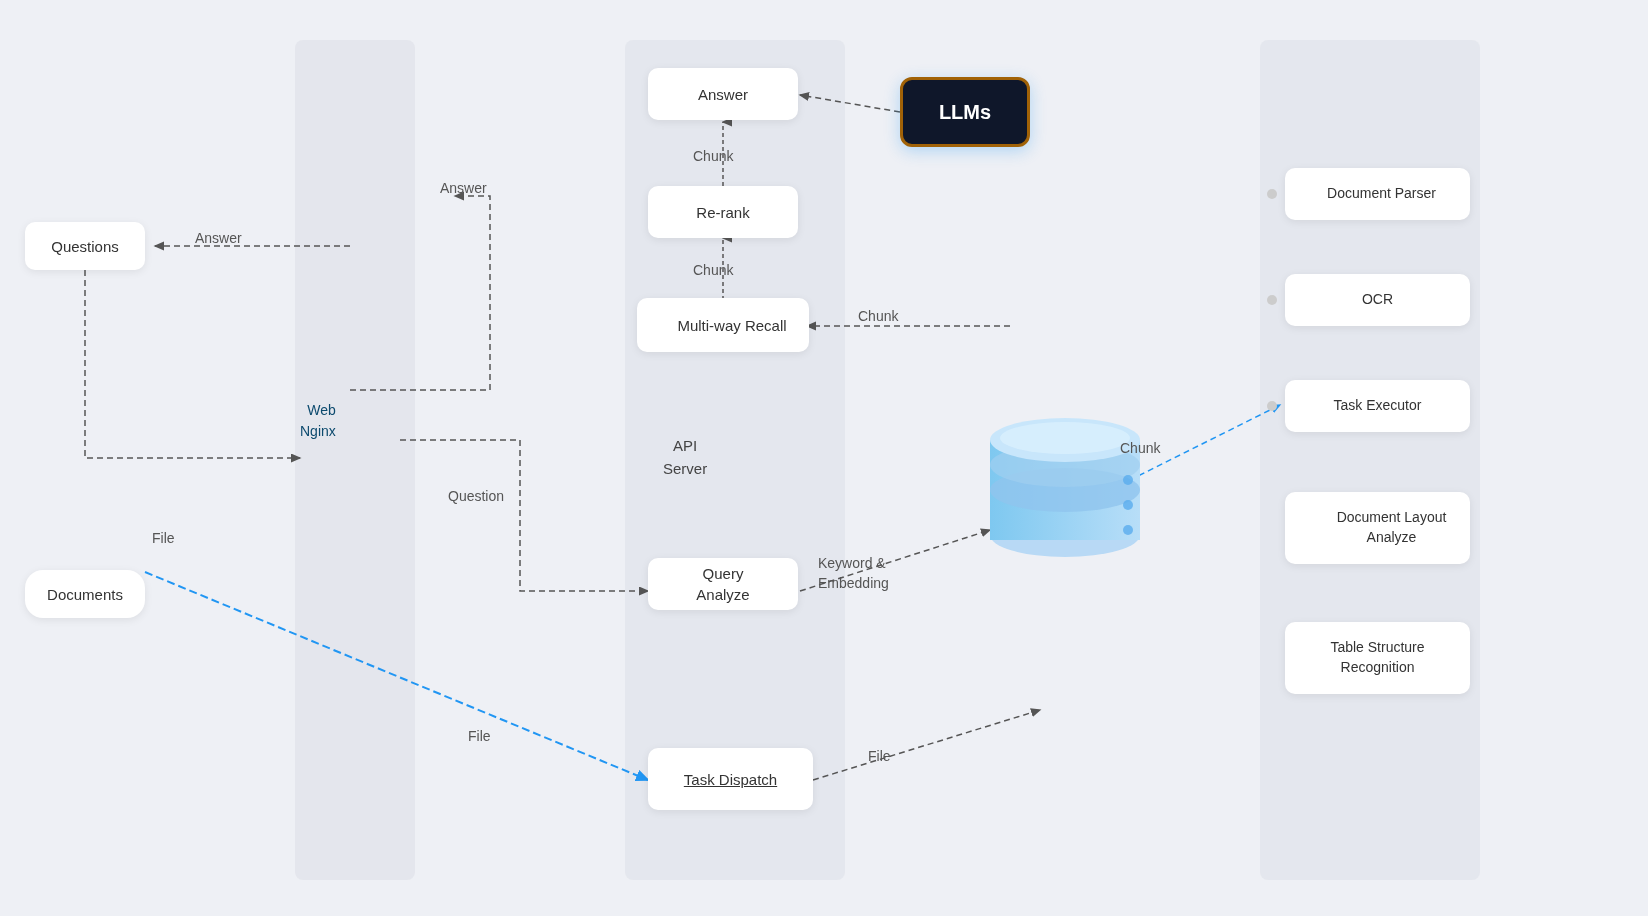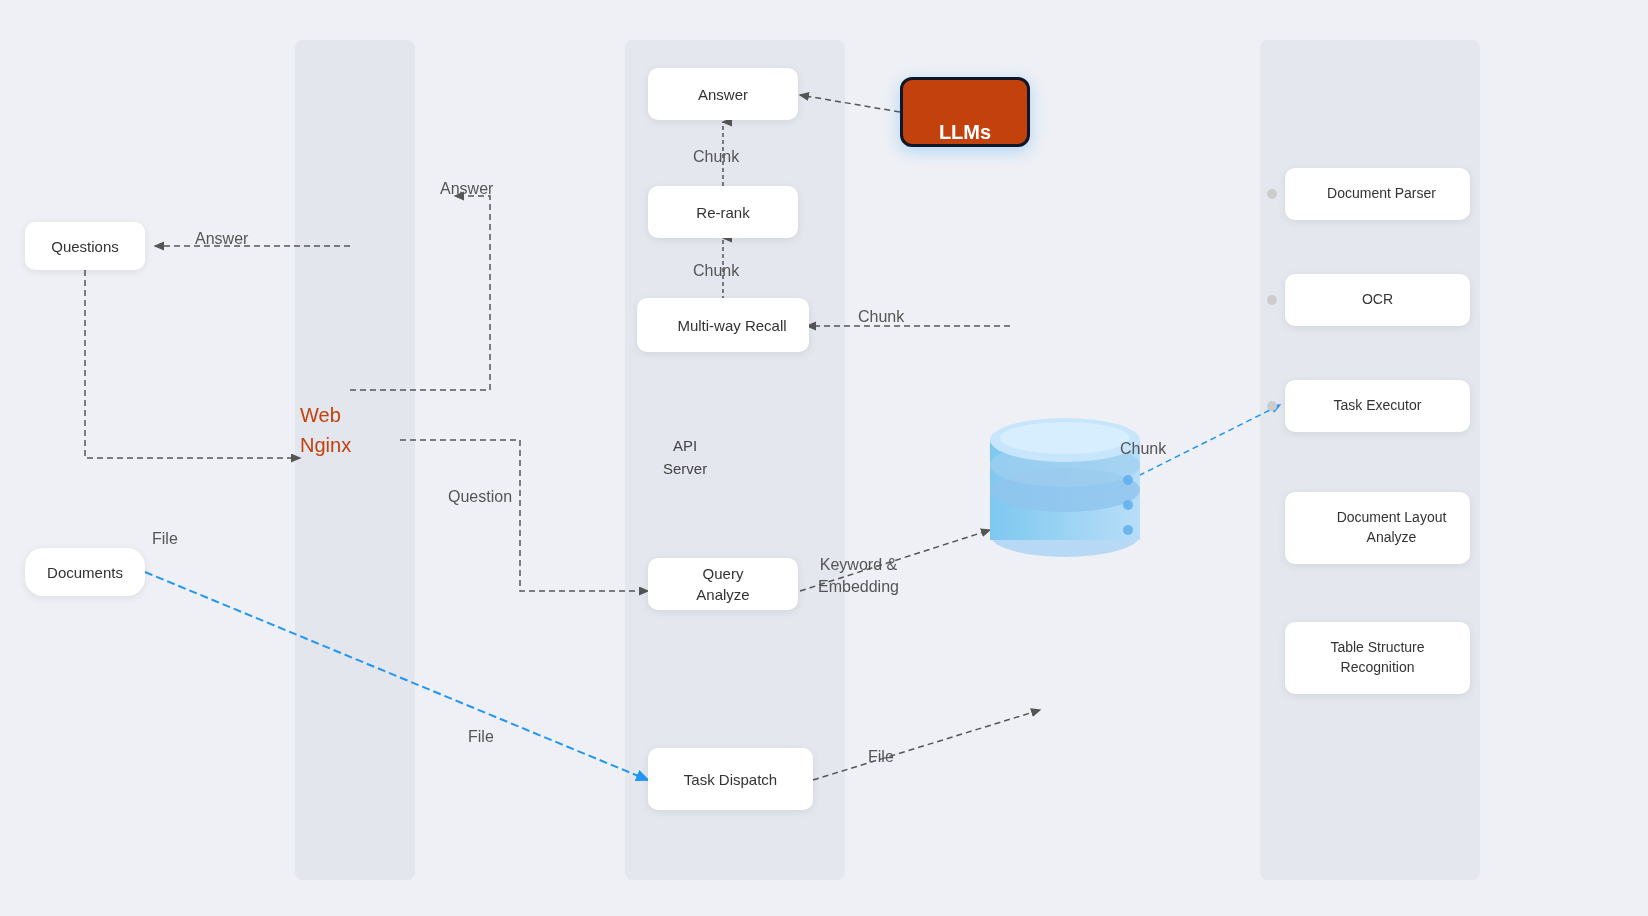--- a/index.html
+++ b/index.html
@@ -64,49 +64,48 @@
       font-size: 15px;
       color: #333;
       font-weight: 500;
       box-shadow: 0 2px 8px rgba(0,0,0,0.08);
       padding: 8px 14px;
       line-height: 1.4;
     }
 
     .node-llm {
       position: absolute;
-      background: #c2410c;
-      border: 3px solid #0f172a;
+      background: #0f172a;
+      border: 3px solid #a16207;
       border-radius: 12px;
       display: flex;
-      align-items: flex-end;
+      align-items: center;
       justify-content: center;
       font-size: 20px;
       color: #fff;
       font-weight: 700;
       box-shadow: 0 4px 16px rgba(33,150,243,0.3);
     }
 
     
     .arrows-svg {
       position: absolute;
       top: 0;
       left: 0;
       width: 1648px;
       height: 916px;
       pointer-events: none;
     }
 
     
     .arrow-label {
       position: absolute;
-      font-size: 16px;
+      font-size: 14px;
       color: #555;
       white-space: nowrap;
-      text-align: center;
     }
 
     
     .db-container {
       position: absolute;
     }
 
     
     .right-panel-item {
       position: absolute;
@@ -176,25 +175,25 @@
     <line x1="813" y1="780" x2="1040" y2="710" stroke="#555" stroke-width="1.5" stroke-dasharray="6,4" marker-end="url(#arrow-black)"></line>
 
     <line x1="1130" y1="480" x2="1280" y2="405" stroke="#2196F3" stroke-width="1.5" stroke-dasharray="6,4" marker-end="url(#arrow-blue)"></line>
 
   </svg>
 
   <div class="node" style="left:25px; top:222px; width:120px; height:48px;">
     <span>Questions</span>
   </div>
 
-  <div class="node" style="left:25px; top:548px; width:120px; height:48px;border-radius:18px;">
+  <div class="node" style="left:25px; top:570px; width:120px; height:48px;border-radius:18px;">
     <span>Documents</span>
   </div>
 
-  <div style="position:absolute; left:300px; top:400px; font-size:20px; color:#c2410c; font-weight:500; line-height:1.5; text-align:left;">
+  <div style="position:absolute; left:300px; top:400px; font-size:14px; color:#0c4a6e; font-weight:500; line-height:1.5; text-align:right;">
     <div>Web</div>
     <div>Nginx</div>
   </div>
 
   <div class="node" style="left:648px; top:68px; width:150px; height:52px;">
     <span>Answer</span>
   </div>
 
   <div class="node" style="left:648px; top:186px; width:150px; height:52px;">
     <span>Re-rank</span>
@@ -206,21 +205,21 @@
 
   <div style="position:absolute; left:663px; top:435px; font-size:15px; color:#444; font-weight:500; line-height:1.5; text-align:center;">
     <div>API</div>
     <div>Server</div>
   </div>
 
   <div class="node" style="left:648px; top:558px; width:150px; height:52px;">
     <span>Query<br>Analyze</span>
   </div>
 
-  <div class="node" style="left:648px; top:748px; width:165px; height:62px;">
+  <div class="node" style="left:648px; top:748px; width:165px; height:62px;text-decoration:underline;">
     <span>Task Dispatch</span>
   </div>
 
   <div class="node-llm" style="left:900px; top:77px; width:130px; height:70px;">
     <span>LLMs</span>
   </div>
 
   <div class="db-container" style="left:980px; top:360px;">
     <svg width="170" height="200" viewBox="0 0 170 200">
 

